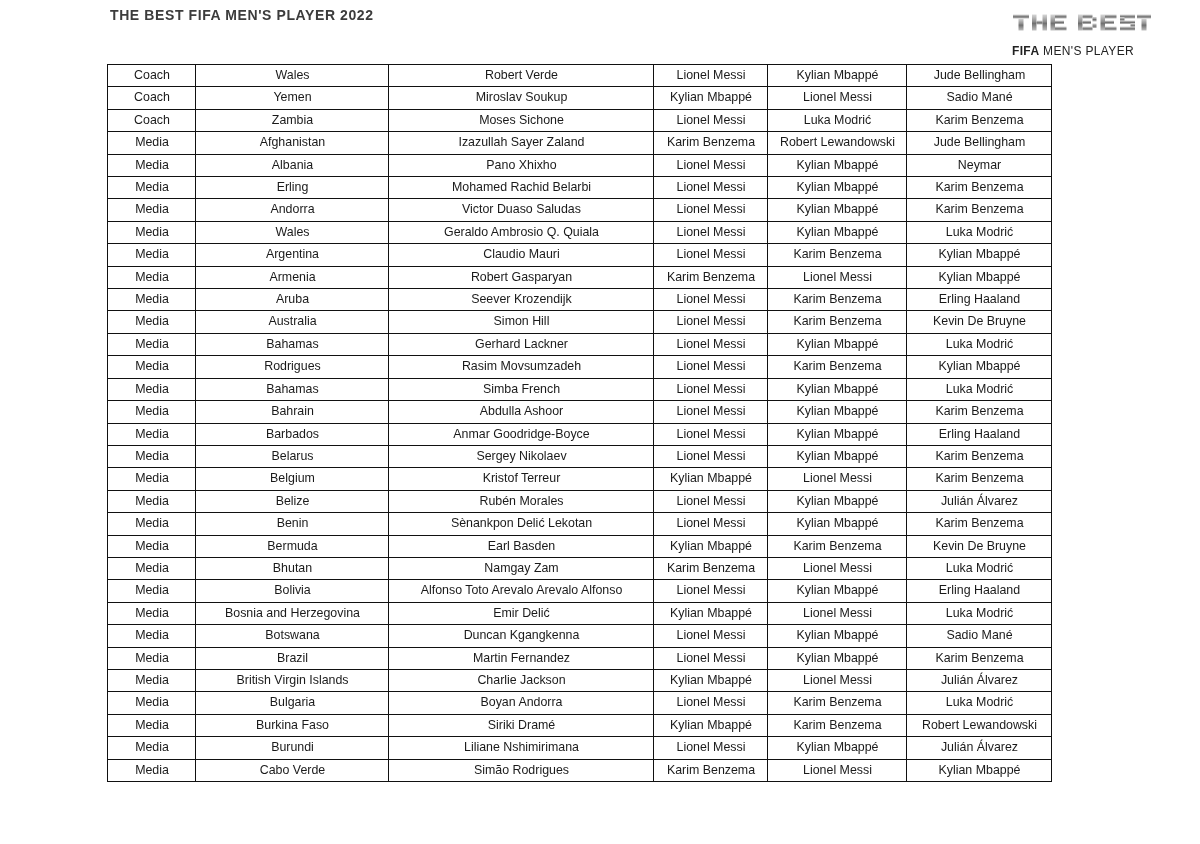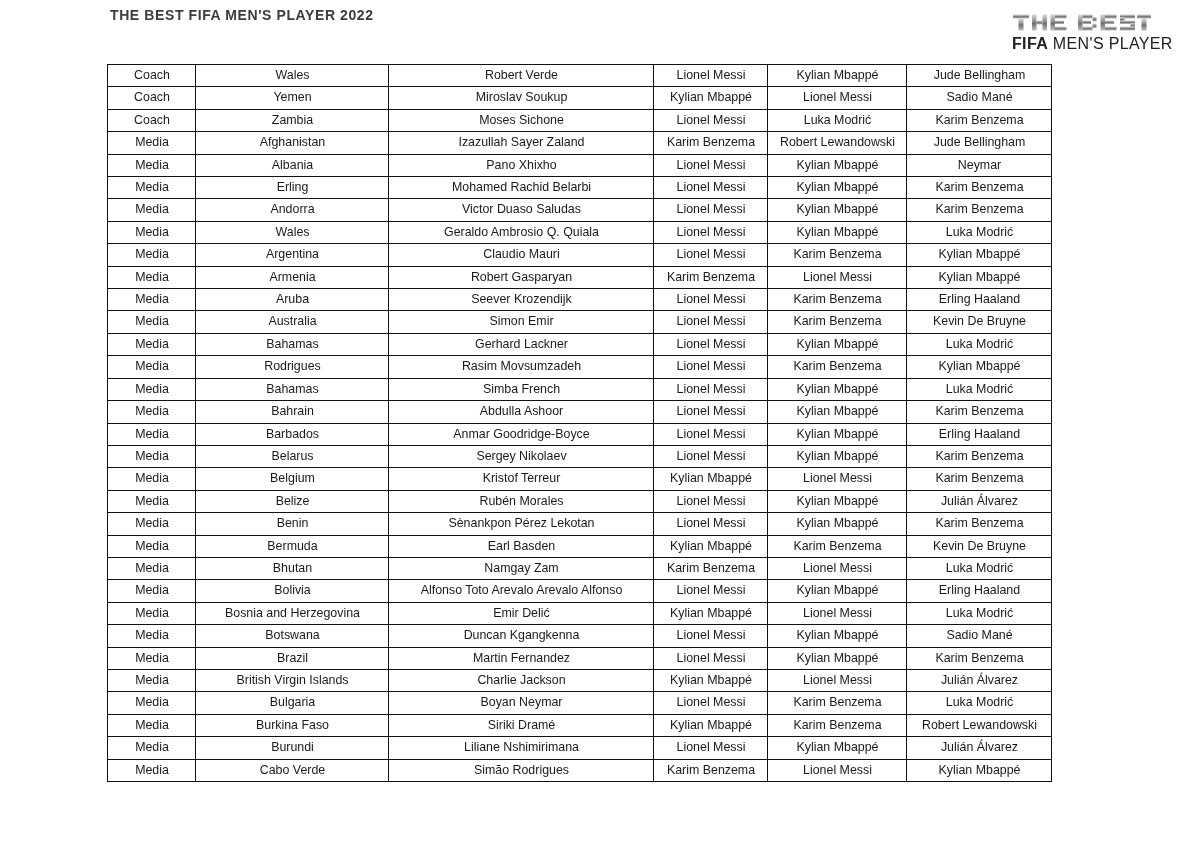--- a/index.html
+++ b/index.html
@@ -46,22 +46,22 @@
     width: 140px;
     text-align: center;
   }
   .logo-thebest {
     display: block;
     height: 19px;
     width: 140px;
   }
   .logo-sub {
     display: block;
-    margin-top: 3px;
-    font-size: 16px;
+    margin-top: 12px;
+    font-size: 12px;
     letter-spacing: 0.35px;
     color: #222222;
     white-space: nowrap;
     text-align: left;
   }
   .logo-sub .fifa {
     font-weight: bold;
   }
 
   
@@ -249,21 +249,21 @@
             <td>Media</td>
             <td>Aruba</td>
             <td>Seever Krozendijk</td>
             <td>Lionel Messi</td>
             <td>Karim Benzema</td>
             <td>Erling Haaland</td>
           </tr>
           <tr>
             <td>Media</td>
             <td>Australia</td>
-            <td>Simon Emir</td>
+            <td>Simon Hill</td>
             <td>Lionel Messi</td>
             <td>Karim Benzema</td>
             <td>Kevin De Bruyne</td>
           </tr>
           <tr>
             <td>Media</td>
             <td>Bahamas</td>
             <td>Gerhard Lackner</td>
             <td>Lionel Messi</td>
             <td>Kylian Mbappé</td>
@@ -321,21 +321,21 @@
             <td>Media</td>
             <td>Belize</td>
             <td>Rubén Morales</td>
             <td>Lionel Messi</td>
             <td>Kylian Mbappé</td>
             <td>Julián Álvarez</td>
           </tr>
           <tr>
             <td>Media</td>
             <td>Benin</td>
-            <td>Sènankpon Pérez Lekotan</td>
+            <td>Sènankpon Delić Lekotan</td>
             <td>Lionel Messi</td>
             <td>Kylian Mbappé</td>
             <td>Karim Benzema</td>
           </tr>
           <tr>
             <td>Media</td>
             <td>Bermuda</td>
             <td>Earl Basden</td>
             <td>Kylian Mbappé</td>
             <td>Karim Benzema</td>
@@ -385,21 +385,21 @@
             <td>Media</td>
             <td>British Virgin Islands</td>
             <td>Charlie Jackson</td>
             <td>Kylian Mbappé</td>
             <td>Lionel Messi</td>
             <td>Julián Álvarez</td>
           </tr>
           <tr>
             <td>Media</td>
             <td>Bulgaria</td>
-            <td>Boyan Neymar</td>
+            <td>Boyan Andorra</td>
             <td>Lionel Messi</td>
             <td>Karim Benzema</td>
             <td>Luka Modrić</td>
           </tr>
           <tr>
             <td>Media</td>
             <td>Burkina Faso</td>
             <td>Siriki Dramé</td>
             <td>Kylian Mbappé</td>
             <td>Karim Benzema</td>

